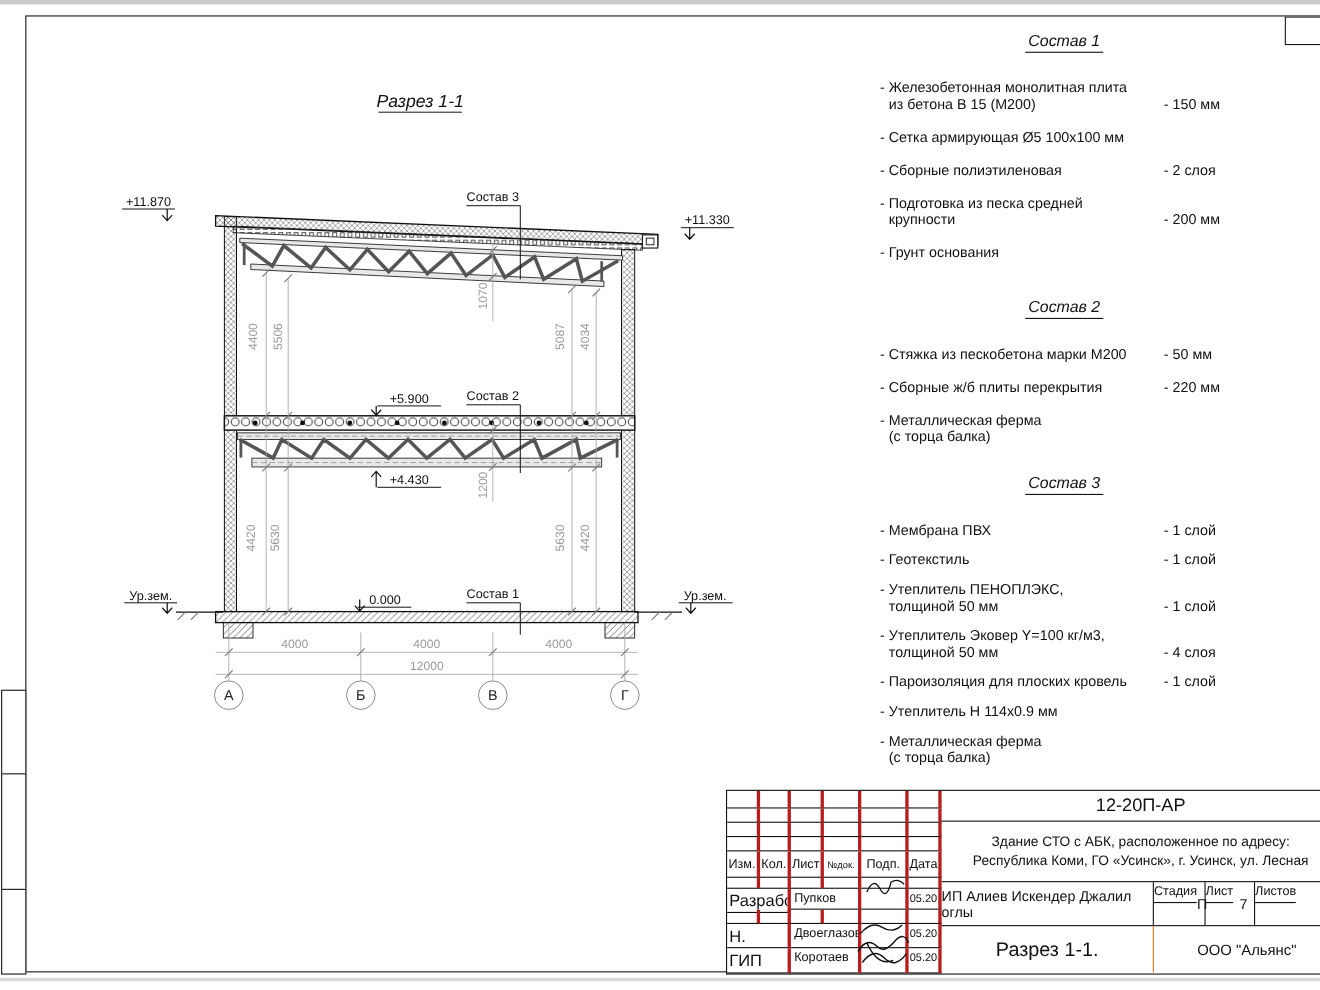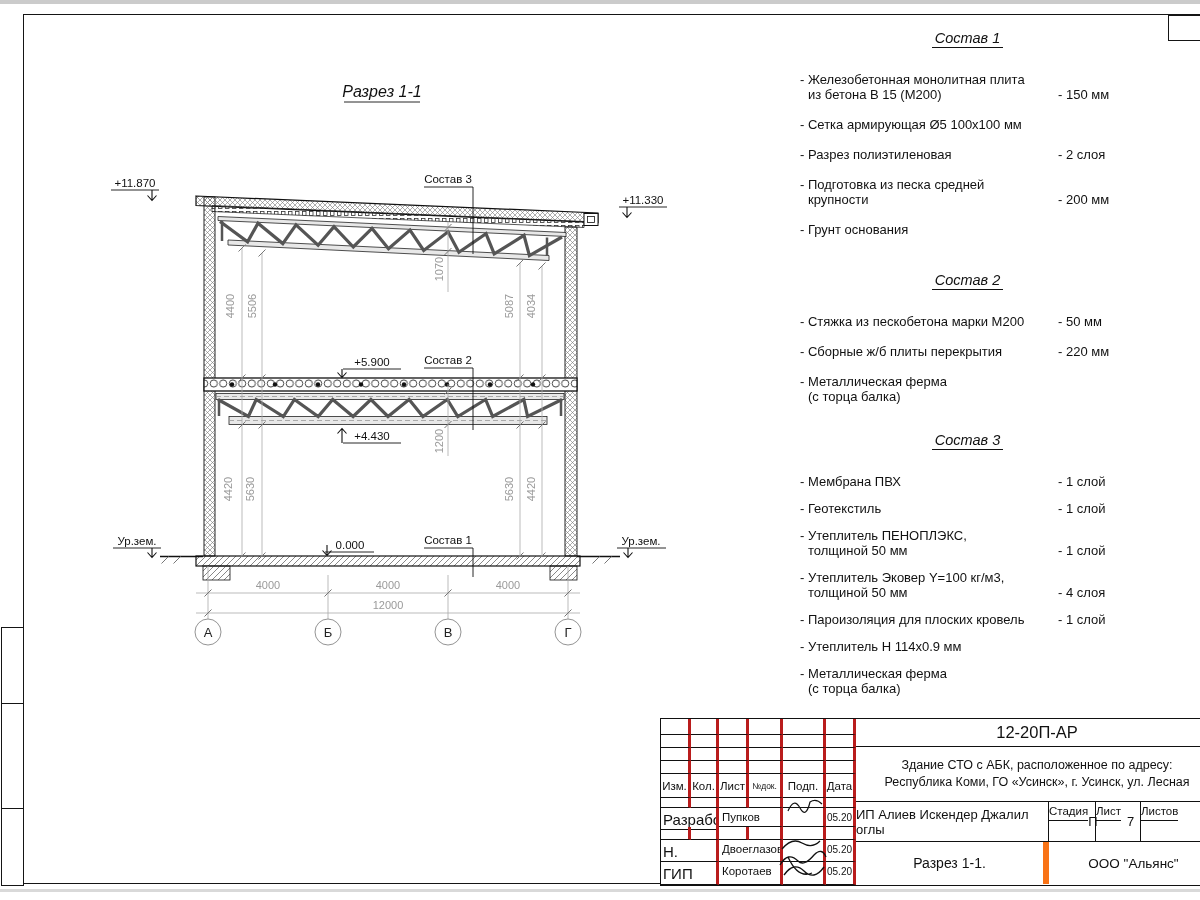--- a/index.html
+++ b/index.html
@@ -52,21 +52,21 @@
   .rowC{height:40px;border-bottom:1px solid #111;display:flex}
   .cpers{width:193px;border-right:1px solid #111;display:flex;align-items:center;justify-content:center;
          font-size:13px}
   .scol{display:flex;}
   .scol .h{height:19px;border-bottom:1px solid #111;font-size:11.5px;display:flex;align-items:center;justify-content:center}
   .scol .v{flex:1;font-size:13px;display:flex;align-items:center;justify-content:center}
   .w47{width:47px;border-right:1px solid #111}
   .w45{width:45px;border-right:1px solid #111}
   .wrest{flex:1}
   .rowD{height:42px;display:flex}
-  .cpers2{width:193px;border-right:6px solid #f97316;display:flex;align-items:center;justify-content:center;font-size:14px}
+  .cpers2{width:193px;border-right:1px solid #f97316;display:flex;align-items:center;justify-content:center;font-size:18px}
   .ccomp{flex:1;display:flex;align-items:center;justify-content:center;font-size:13.5px}
   .sig{position:absolute;z-index:2}
 </style>
 </head>
 <body>
 
 <div class="bar-top"></div>
 <div class="bar-bottom"></div>
 <div class="frame"></div>
 <div class="mbox" style="top:627px;height:76px"></div>
@@ -265,21 +265,21 @@
     <div class="ci-val">- 150 мм</div>
   </div>
   <div class="ci">
     <div class="ci-name">
         <div>- Сетка армирующая Ø5 100x100 мм</div>
       </div>
     <div class="ci-val"></div>
   </div>
   <div class="ci">
     <div class="ci-name">
-        <div>- Разрез полиэтиленовая</div>
+        <div>- Сборные полиэтиленовая</div>
       </div>
     <div class="ci-val">-  2 слоя</div>
   </div>
   <div class="ci">
     <div class="ci-name">
         <div>- Подготовка из песка средней</div>
         <div class="l2">крупности</div>
       </div>
     <div class="ci-val">- 200 мм</div>
   </div>

